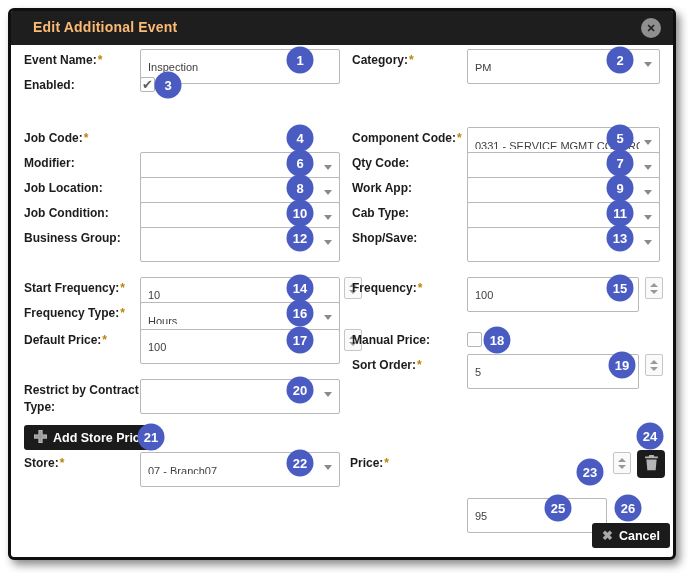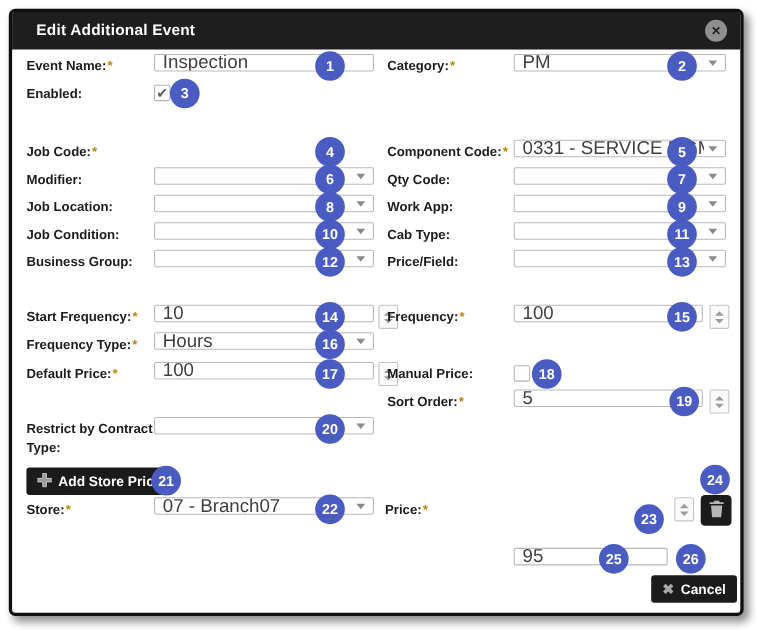--- a/index.html
+++ b/index.html
@@ -6,37 +6,37 @@
   html,body { background:#fff; }
   body { font-family:"Liberation Sans", sans-serif; }
   #page { position:relative; width:688px; height:573px; background:#fff; overflow:hidden; }
 
   
   .modal { position:absolute; left:8px; top:8px; width:668px; height:552px;
            background:#fff; border:3px solid #0f0f0f; border-radius:6px;
            box-shadow:4px 5px 8px rgba(0,0,0,0.45); }
   .modal-header { position:absolute; left:0; top:0; right:0; height:34px;
            background:#1e1e1e; border-radius:2px 2px 0 0; }
-  .modal-title { position:absolute; left:22px; top:8px; color:#ffffff; font-size:14px;
+  .modal-title { position:absolute; left:22px; top:8px; color:#fdba74; font-size:14px;
            font-weight:bold; letter-spacing:0.2px; }
   .close-btn { position:absolute; right:12px; top:7px; width:20px; height:20px;
            border-radius:50%; background:#8f8f8f; color:#1e1e1e; font-size:11px;
            font-weight:bold; display:flex; align-items:center; justify-content:center;
            cursor:pointer; }
 
   
   .lbl { position:absolute; font-size:12px; font-weight:bold; color:#1c1c1c; white-space:nowrap; }
   .lbl.wrap { white-space:normal; width:118px; line-height:1.45; }
   .req { color:#b8860b; font-weight:bold; margin-left:1px; }
 
   
-  .fld { position:absolute; height:16px; background:#fff; border:1px solid #b9b9b9;
-         border-radius:2px; font-size:17px; color:#3f3f3f; }
+  .fld { position:absolute; height:35px; background:#fff; border:1px solid #b9b9b9;
+         border-radius:2px; font-size:11px; color:#3f3f3f; }
   input.fld { padding:0 7px; font-family:"Liberation Sans", sans-serif; outline:none; }
-  .sel { display:flex; align-items:center; padding:0 7px; }
+  .sel { display:flex; padding:12px 7px; }
   .sel-text { flex:1 1 auto; overflow:hidden; white-space:nowrap; }
   .arrow { width:0; height:0; border-left:4px solid transparent; border-right:4px solid transparent;
            border-top:5px solid #8a8a8a; margin-left:4px; flex:0 0 auto; }
 
   
   .spin { position:absolute; width:18px; height:22px; background:#fafafa; border:1px solid #c6c6c6;
           border-radius:2px; display:flex; flex-direction:column; align-items:center;
           justify-content:center; gap:3px; cursor:pointer; }
   .tri-up   { width:0; height:0; border-left:4px solid transparent; border-right:4px solid transparent; border-bottom:4px solid #9a9a9a; }
   .tri-down { width:0; height:0; border-left:4px solid transparent; border-right:4px solid transparent; border-top:4px solid #9a9a9a; }
@@ -120,21 +120,21 @@
   <div class="lbl" style="left:352px; top:181px;">Work App:</div>
   <div class="fld sel" style="left:467px; top:177px; width:193px;">
       <span class="sel-text"></span>
       <span class="arrow"></span>
     </div>
   <div class="lbl" style="left:352px; top:206px;">Cab Type:</div>
   <div class="fld sel" style="left:467px; top:202px; width:193px;">
       <span class="sel-text"></span>
       <span class="arrow"></span>
     </div>
-  <div class="lbl" style="left:352px; top:231px;">Price/Field:</div>
+  <div class="lbl" style="left:352px; top:231px;">Shop/Save:</div>
   <div class="fld sel" style="left:467px; top:227px; width:193px;">
       <span class="sel-text"></span>
       <span class="arrow"></span>
     </div>
 
   <div class="lbl" style="left:24px; top:281px;"><span>Start Frequency:</span><span class="req">*</span></div>
   <input class="fld" style="left: 140px; top: 277px; width: 200px;" value="10">
   <div class="spin" style="left:344px; top:277px;">
       <span class="tri-up"></span>
       <span class="tri-down"></span>

